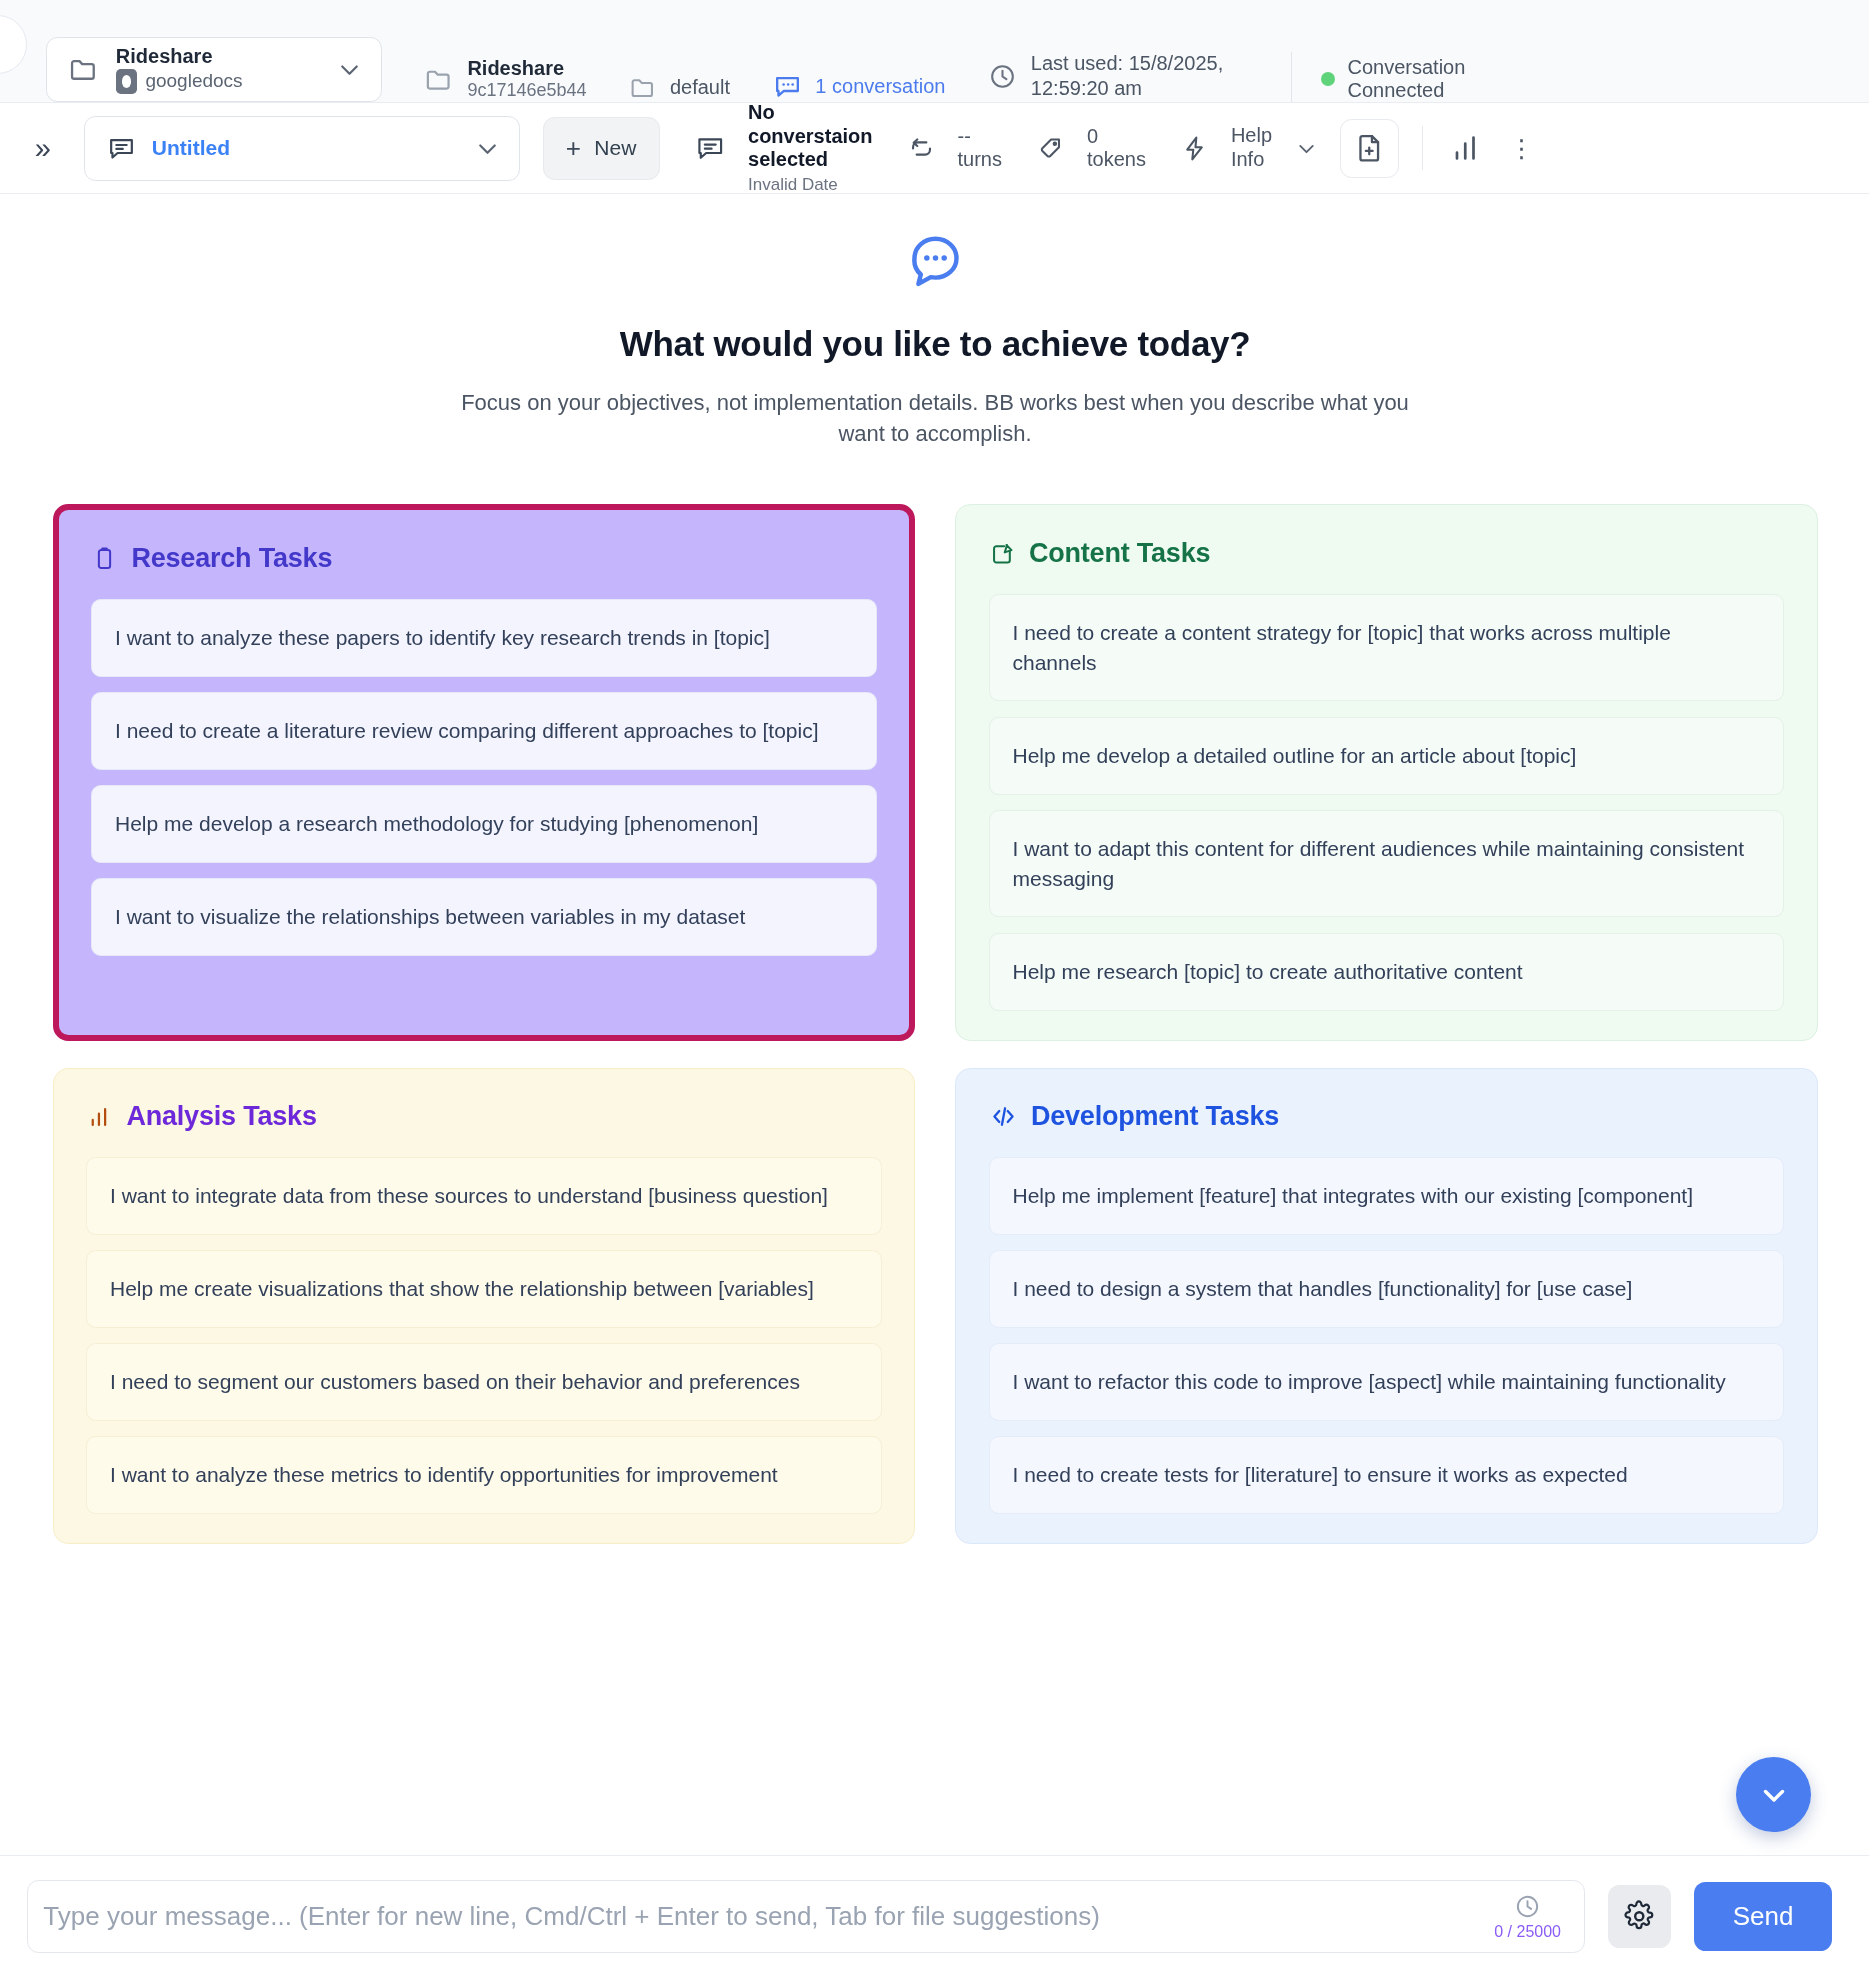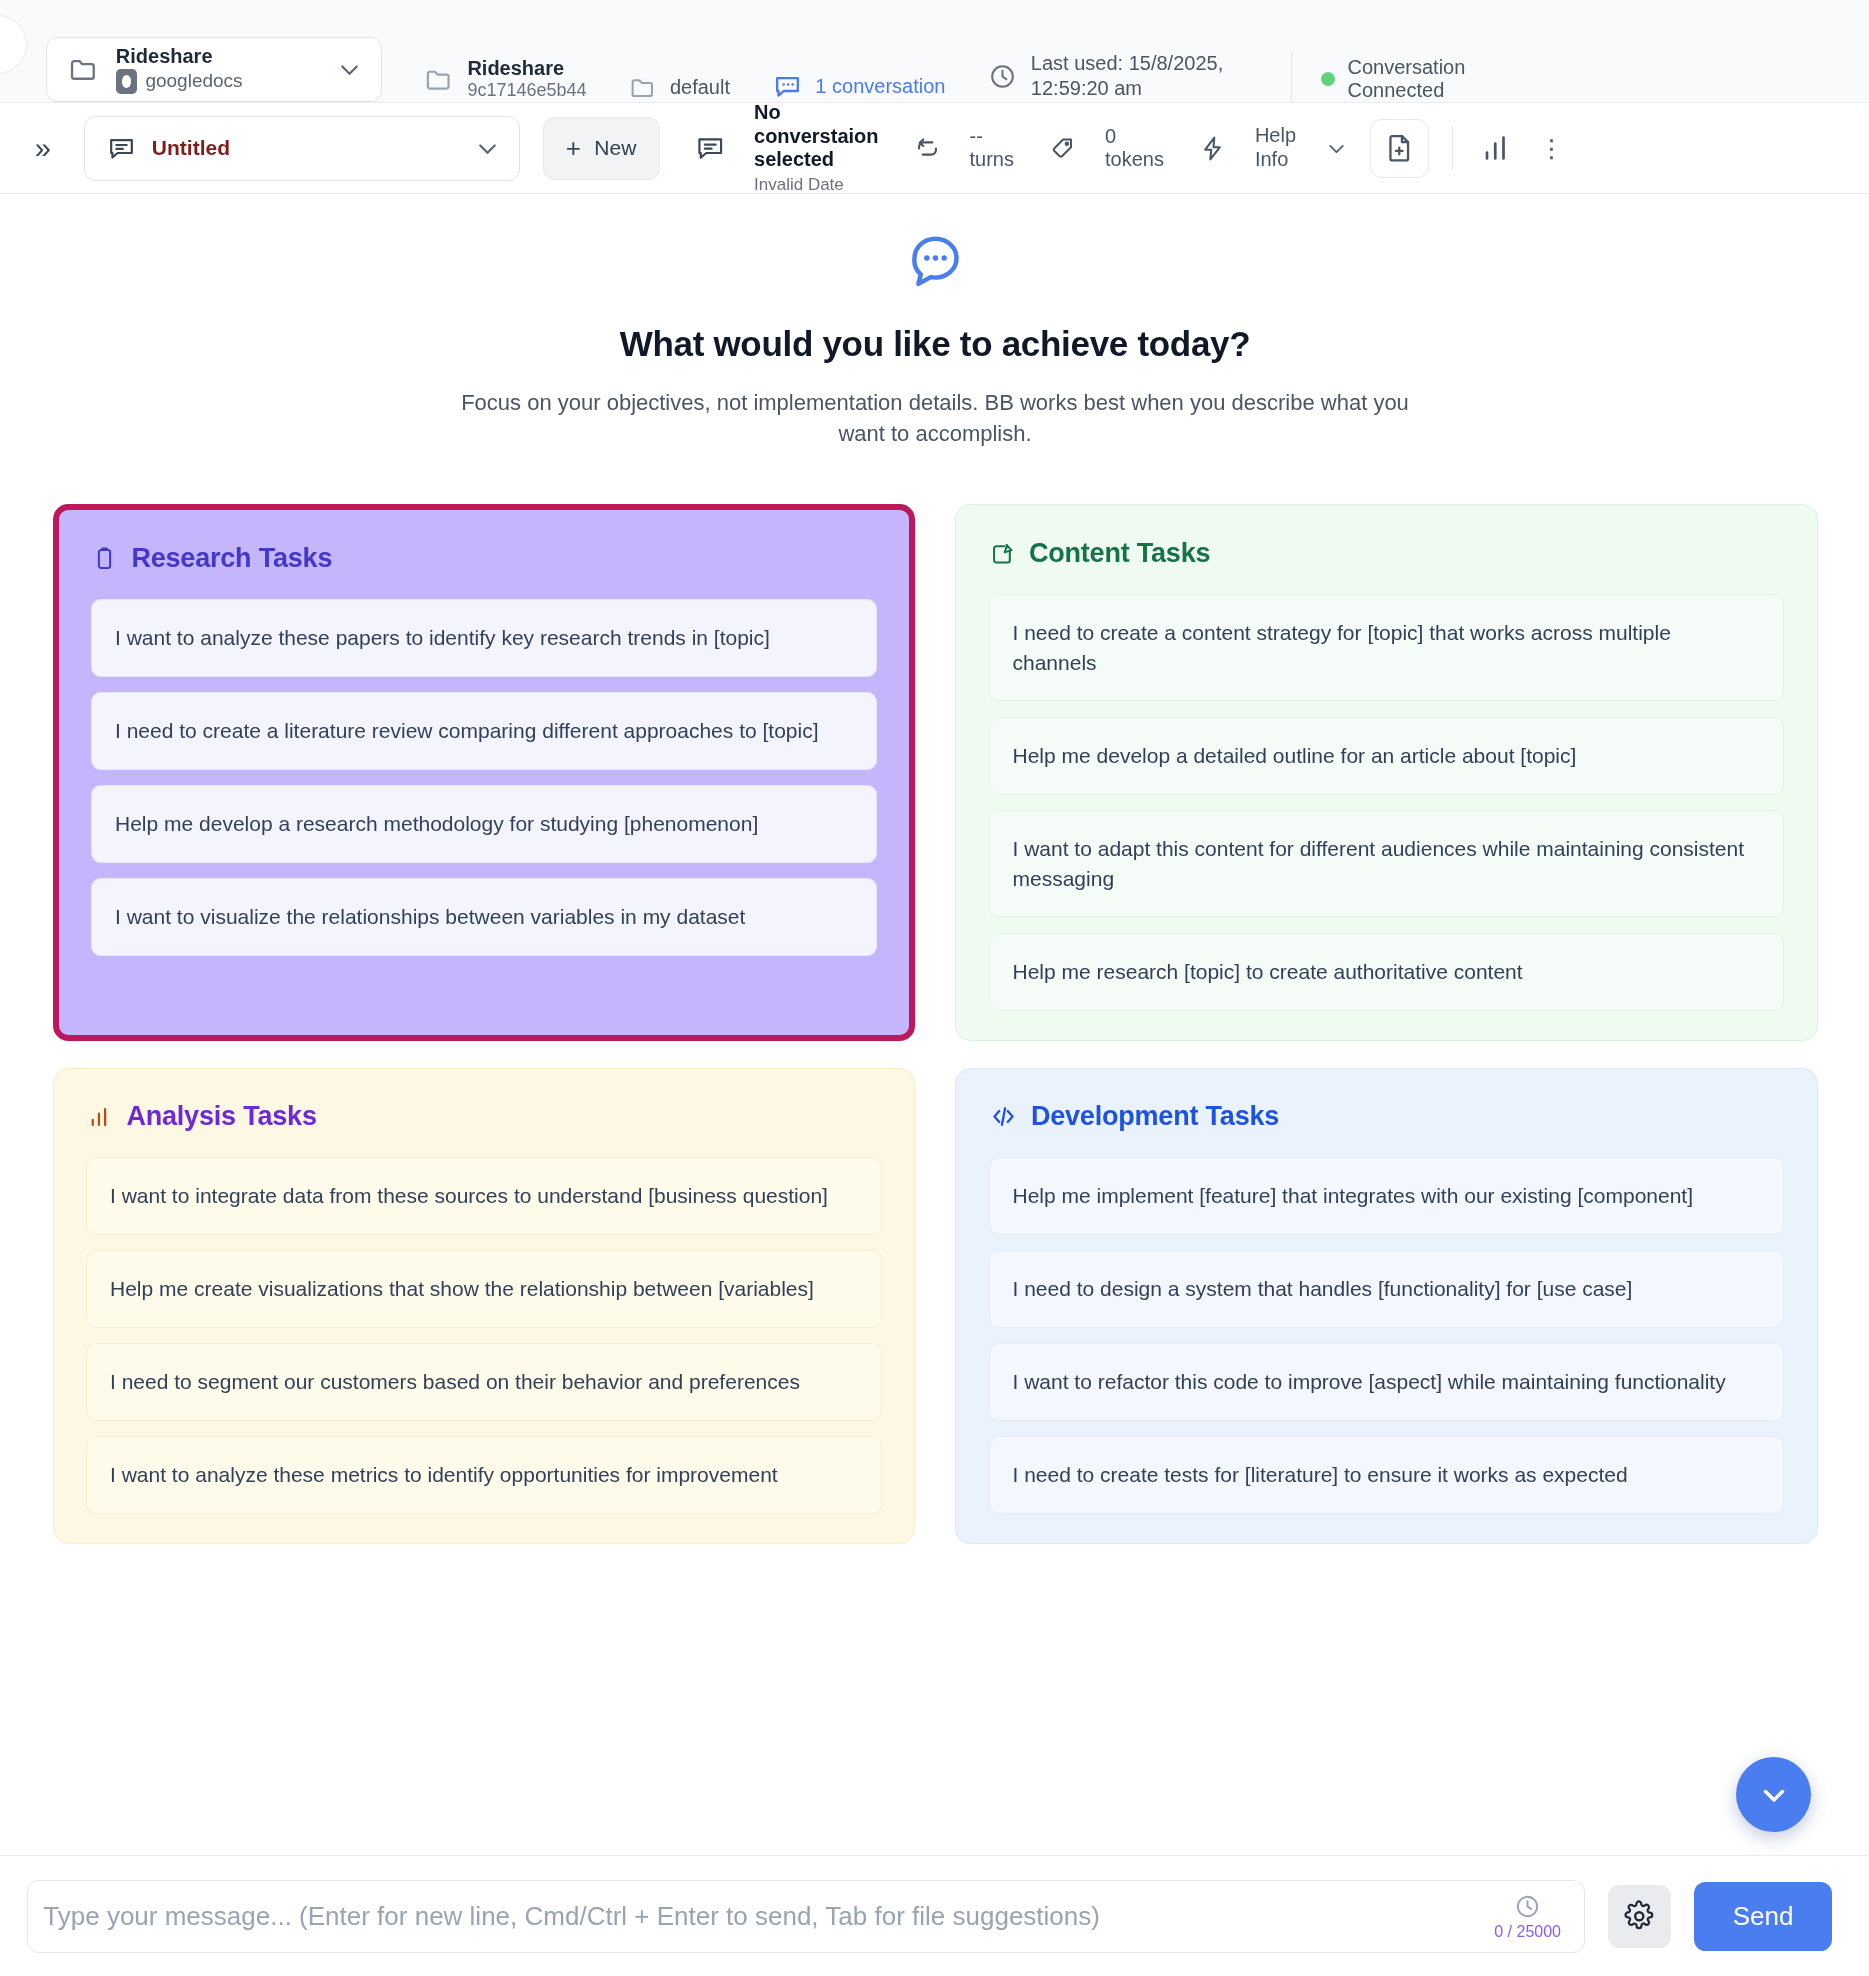--- a/index.html
+++ b/index.html
@@ -66,29 +66,29 @@
     flex: 0 0 auto;
     position: relative;
   }
   .chev-double { color: #3b4657; font-size: 29px; line-height: 1; padding: 5.7px; }
   .conv-select {
     margin-left: 27px;
     width: 436px; height: 65px;
     border: 1px solid #dfe4ea; border-radius: 11.5px; background: #fff;
     display: flex; align-items: center; gap: 15.3px; padding: 0 17px 0 21px;
   }
-  .conv-select .label { font-size: 21px; font-weight: 700; color: #7f1d1d; flex: 1; }
+  .conv-select .label { font-size: 21px; font-weight: 700; color: #3b82f6; flex: 1; }
   .new-btn {
     margin-left: 23px; height: 63px; min-width: 117px;
     background: #f1f3f5; border: 1px solid #e6e9ed; border-radius: 11.5px;
     display: flex; align-items: center; justify-content: center; gap: 13.4px;
     font-size: 21px; color: #32404f; font-weight: 400;
   }
   .plus-glyph { font-size: 26px; color: #3b4657; line-height: 1; }
-  .tb-item { display: flex; align-items: center; gap: 28px; margin-left: 34px; }
+  .tb-item { display: flex; align-items: center; gap: 22px; margin-left: 34px; }
   .tb-stack { display: flex; flex-direction: column; }
   .tb-strong { font-size: 20px; font-weight: 700; color: #111827; line-height: 1.18; max-width: 143px; }
   .tb-invalid { font-size: 17px; color: #6b7280; margin-top: 2.9px; }
   .tb-num { font-size: 20px; color: #4b5563; line-height: 1.15; }
   .tb-unit { font-size: 20px; color: #4b5563; line-height: 1.15; }
   .model-info { font-size: 20px; color: #4b5563; line-height: 1.18; max-width: 88px; }
   .icon-btn-box {
     width: 59px; height: 59px; border: 1px solid #e6e9ed; border-radius: 11.5px;
     display: flex; align-items: center; justify-content: center; background: #fff;
     margin-left: 21px;

